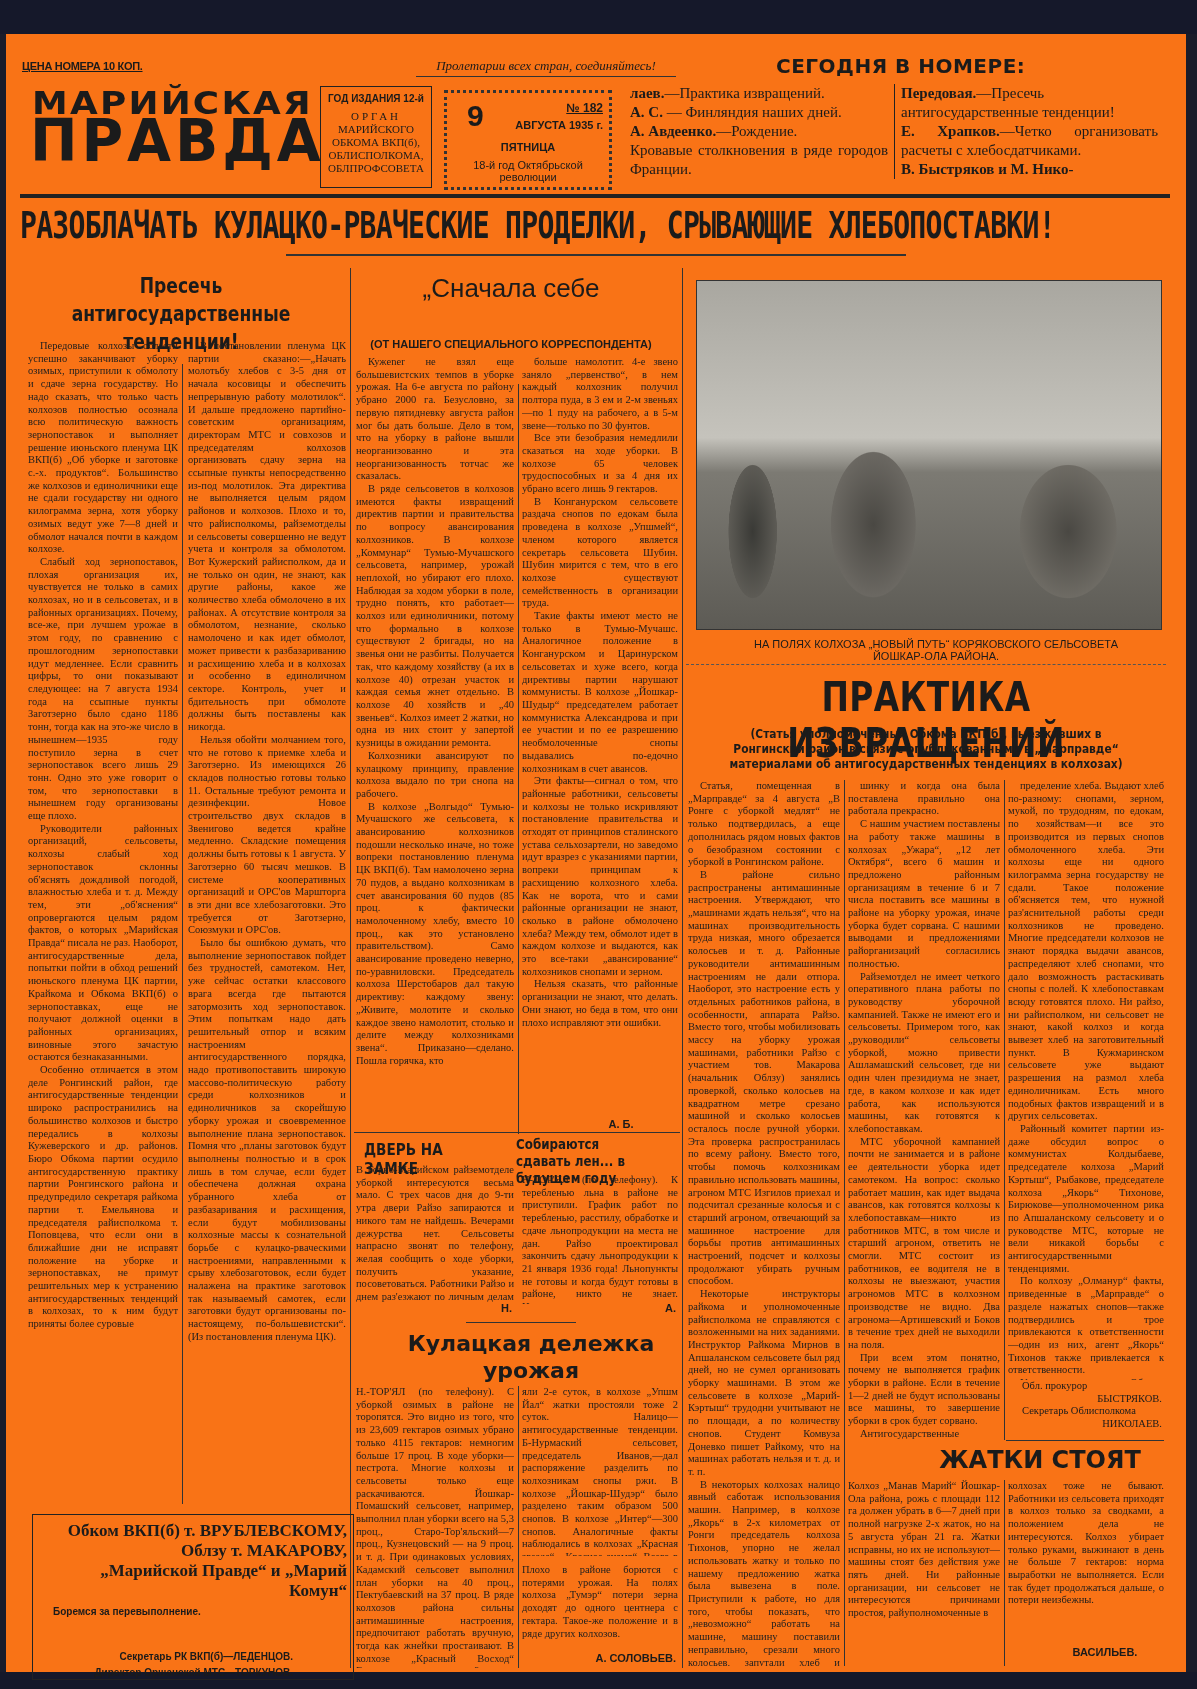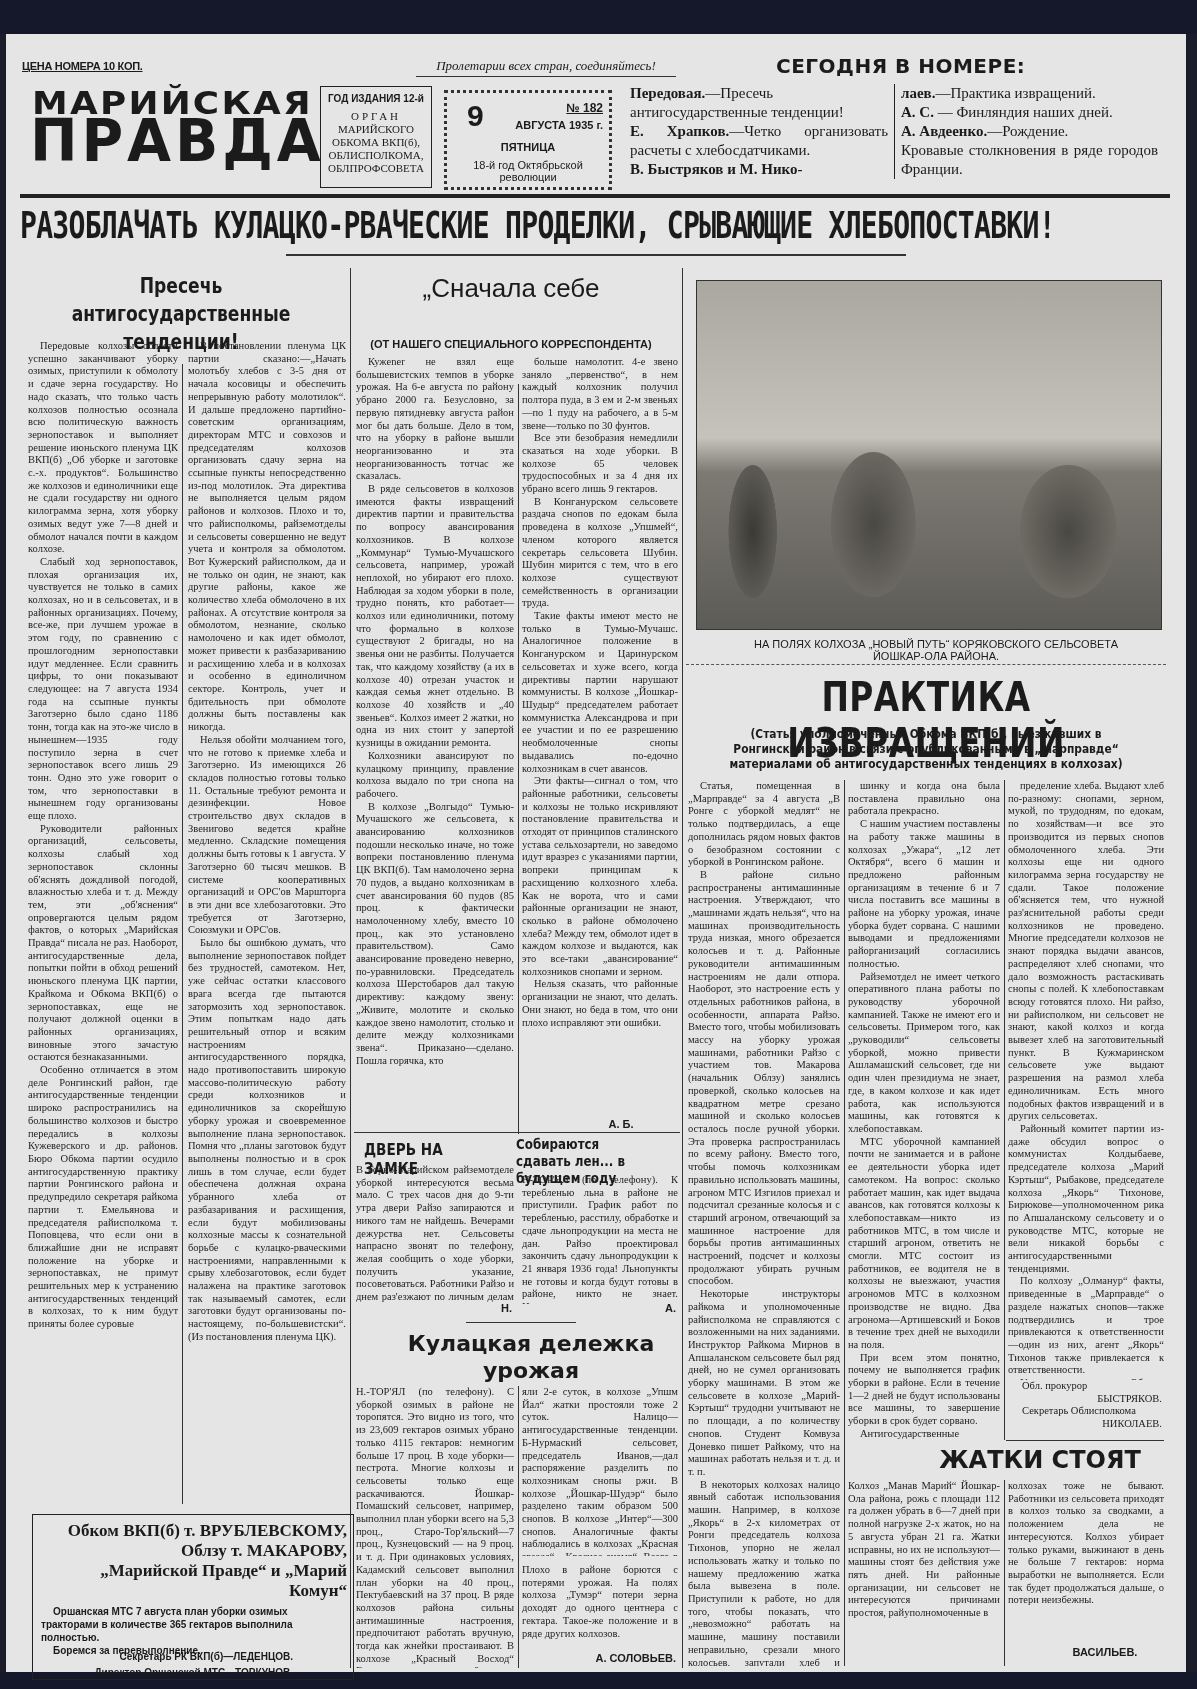--- a/index.html
+++ b/index.html
@@ -1,20 +1,20 @@
 <!DOCTYPE html>
 <html><head>
 <meta charset="utf-8">
 <style>
   * { box-sizing: border-box; margin: 0; padding: 0; }
   html, body { width: 1197px; height: 1689px; background: #1a1c2a; overflow: hidden; }
   body { font-family: "Liberation Serif", serif; color: #1b1b1b; position: relative; }
   .topbar { position: absolute; left: 0; top: 0; width: 1197px; height: 34px; background: #15182a; }
   .bottombar { position: absolute; left: 0; top: 1672px; width: 1197px; height: 17px; background: #15182a; }
-  .page { position: absolute; left: 6px; top: 34px; width: 1180px; height: 1638px; background: #e5e5e5; }
+  .page { position: absolute; left: 6px; top: 34px; width: 1180px; height: 1638px; background: #f97316; }
   .abs { position: absolute; }
   .price { left: 16px; top: 26px; font: bold 11px "Liberation Sans", sans-serif; text-decoration: underline; letter-spacing: -0.3px; }
   .motto { left: 410px; top: 24px; width: 260px; font: italic 13px "Liberation Serif", serif; border-bottom: 1px solid #333; padding-bottom: 2px; text-align: center; }
   .title1 { left: 26px; top: 50px; font: 900 32px "DejaVu Sans", sans-serif; letter-spacing: 2px; transform: scaleX(1.12); transform-origin: left; }
   .title2 { left: 24px; top: 78px; font: 900 58px "DejaVu Sans", sans-serif; letter-spacing: 4px; transform: scaleX(0.98); transform-origin: left; line-height: 1; }
   .organ { left: 314px; top: 52px; width: 112px; height: 102px; border: 1.5px solid #222; text-align: center; font: 11px "Liberation Serif", serif; line-height: 13px; padding-top: 6px; }
   .organ .yr { font: bold 10px "Liberation Sans", sans-serif; margin-bottom: 6px; }
   .organ .org { letter-spacing: 3px; }
   .datebox { left: 438px; top: 56px; width: 168px; height: 100px; border: 3px dotted #333; text-align: center; }
   .datebox .day { position: absolute; left: 20px; top: 6px; font: bold 30px "Liberation Sans", sans-serif; }
@@ -83,29 +83,29 @@
     <div class="day">9</div>
     <div class="num">№ 182</div>
     <div class="month">АВГУСТА 1935 г.</div>
     <div class="wd">ПЯТНИЦА</div>
     <div class="rev">18-й год Октябрьской революции</div>
   </div>
 
   <div class="abs today-h">СЕГОДНЯ В НОМЕРЕ:</div>
   <div class="abs today">
     <div class="col">
-      <div><b>Передовая.</b><span>—Пресечь антигосударственные тенденции!</span></div>
-      <div><b>Е. Храпков.</b><span>—Четко организовать расчеты с хлебосдатчиками.</span></div>
-      <div><b>В. Быстряков и М. Нико-</b><span></span></div>
-    </div>
-    <div class="col">
       <div><b>лаев.</b><span>—Практика извращений.</span></div>
       <div><b>А. С.</b><span> — Финляндия наших дней.</span></div>
       <div><b>А. Авдеенко.</b><span>—Рождение.</span></div>
       <div><b></b><span>Кровавые столкновения в ряде городов Франции.</span></div>
+    </div>
+    <div class="col">
+      <div><b>Передовая.</b><span>—Пресечь антигосударственные тенденции!</span></div>
+      <div><b>Е. Храпков.</b><span>—Четко организовать расчеты с хлебосдатчиками.</span></div>
+      <div><b>В. Быстряков и М. Нико-</b><span></span></div>
     </div>
   </div>
 
   <div class="abs rule-thick" style="top:160px;"></div>
 
   <div class="abs headline">РАЗОБЛАЧАТЬ КУЛАЦКО-РВАЧЕСКИЕ ПРОДЕЛКИ, СРЫВАЮЩИЕ ХЛЕБОПОСТАВКИ!</div>
   <div class="abs subrule"></div>
 
   <div class="abs vrule" style="left:176px; top:330px; height:1140px;"></div>
   <div class="abs vrule" style="left:344px; top:234px; height:1400px;"></div>
@@ -166,21 +166,20 @@
   <div class="abs sig" style="left:540px; top:1618px; width:130px;">А. СОЛОВЬЕВ.</div>
 
   <div class="abs telegram">
     <div class="tg-h">
       <div>Обком ВКП(б) т. ВРУБЛЕВСКОМУ,</div>
       <div>Облзу т. МАКАРОВУ,</div>
       <div>„Марийской Правде“ и „Марий</div>
       <div>Комун“</div>
     </div>
     <div class="tg-body">
-      <div style="text-indent:12px;">Оршанская МТС 7 августа план уборки озимых тракторами в количестве 365 гектаров выполнила полностью.</div>
       <div style="text-indent:12px;">Боремся за перевыполнение.</div>
     </div>
     <div class="tg-sig" style="top:136px; right:60px;">Секретарь РК ВКП(б)—ЛЕДЕНЦОВ.</div>
     <div class="tg-sig" style="top:152px; right:60px;">Директор Оршанской МТС—ТОРКУНОВ.</div>
   </div>
 
   <div class="abs photo"></div>
   <div class="abs caption">
     <div>НА ПОЛЯХ КОЛХОЗА „НОВЫЙ ПУТЬ“ КОРЯКОВСКОГО СЕЛЬСОВЕТА</div>
     <div>ЙОШКАР-ОЛА РАЙОНА.</div>

